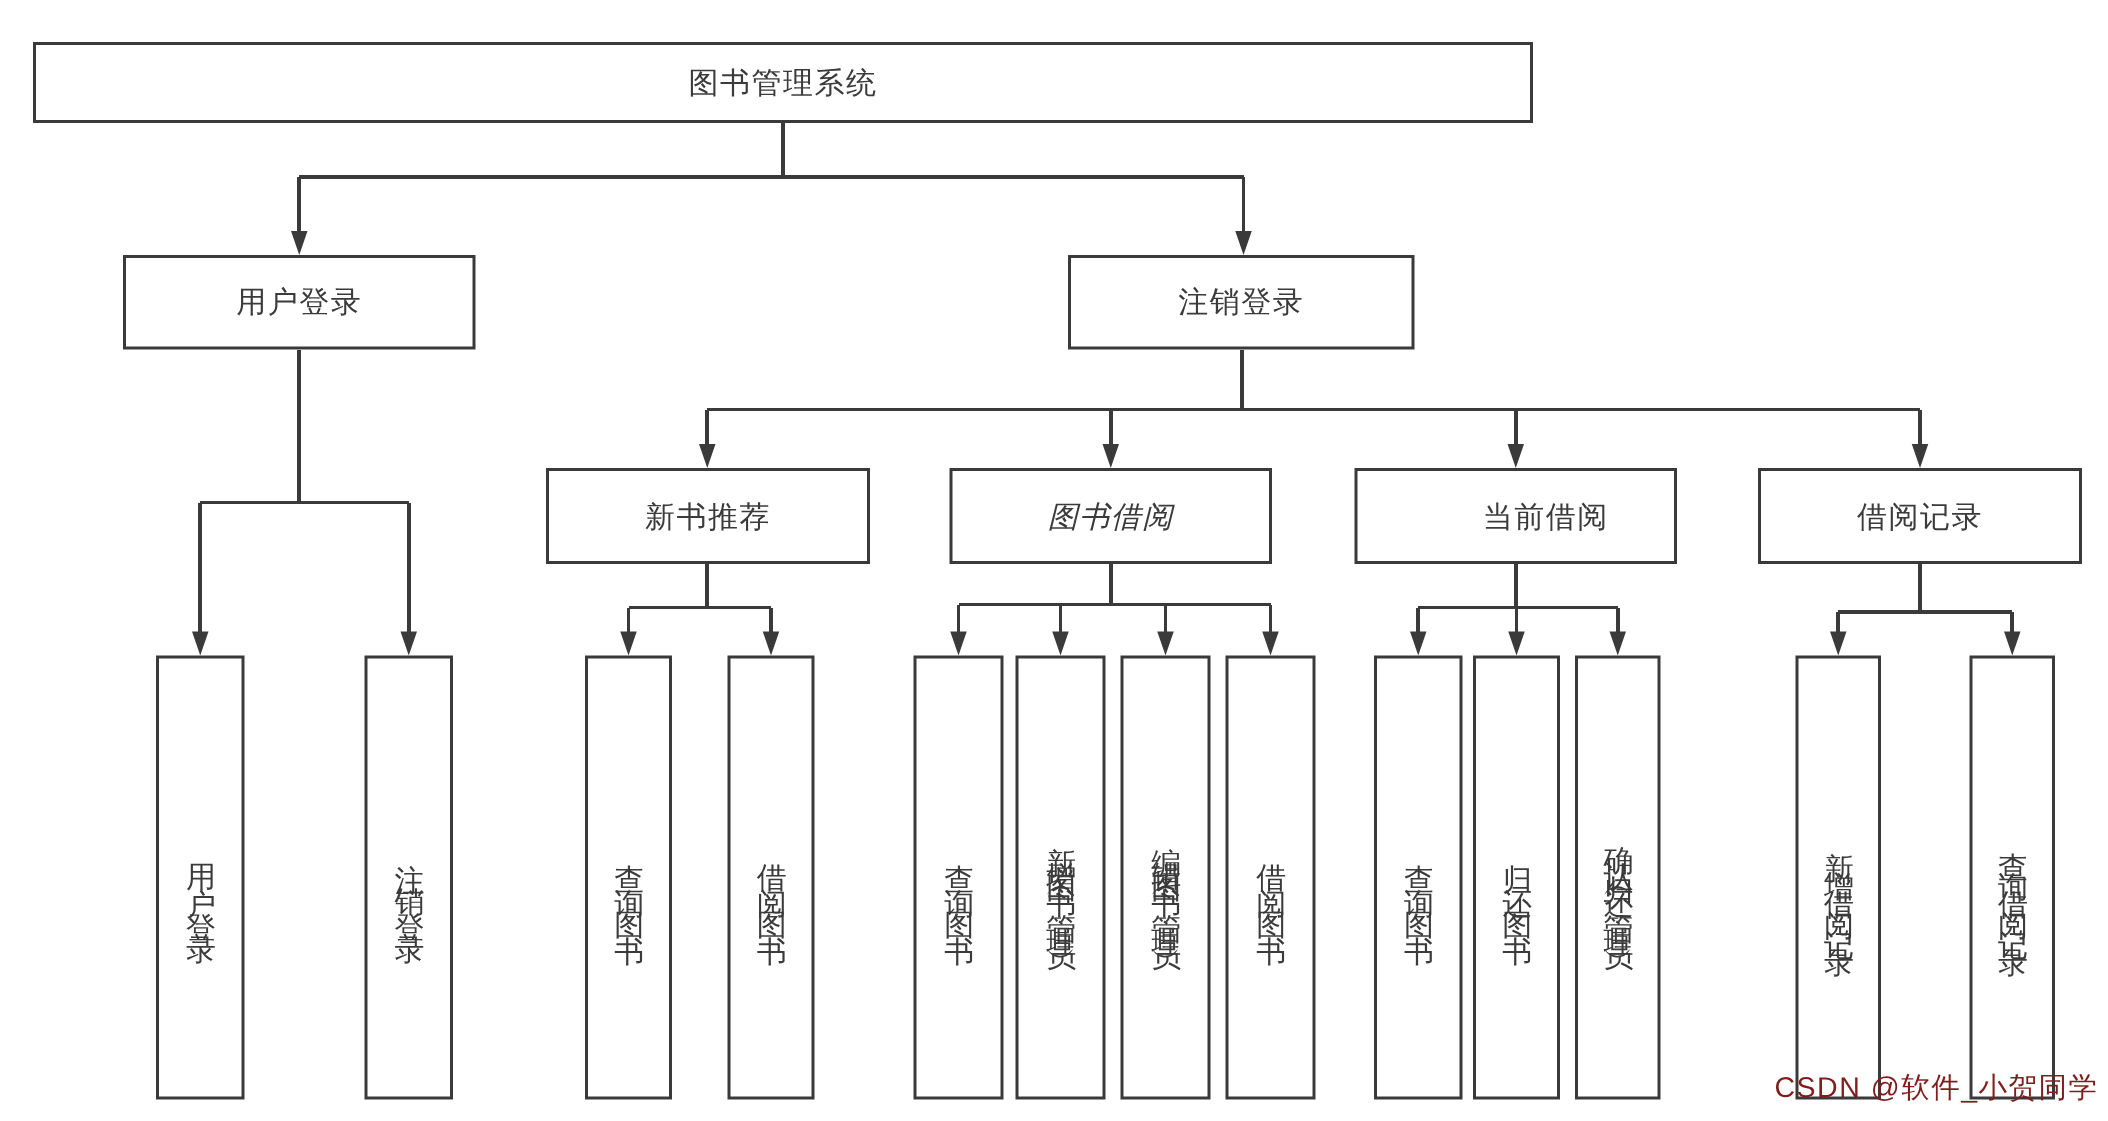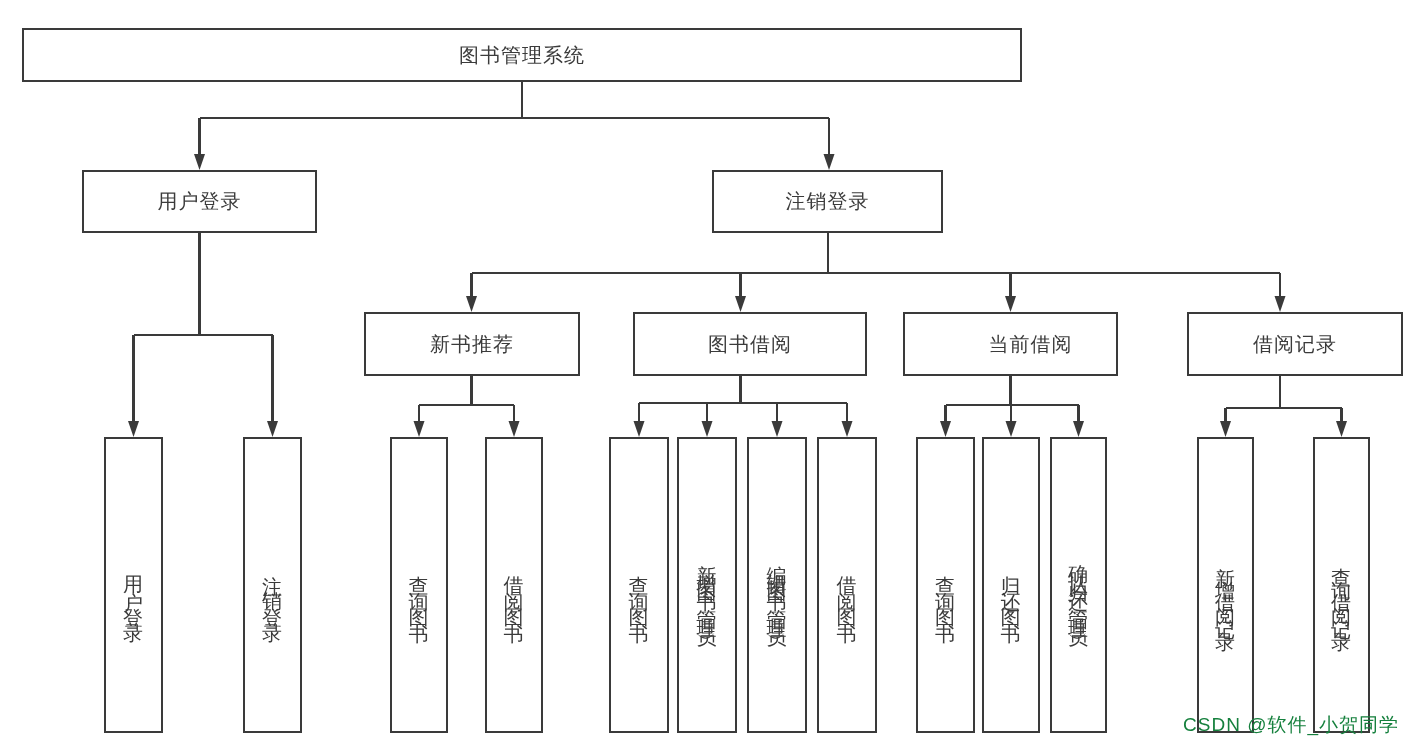--- a/index.html
+++ b/index.html
@@ -36,21 +36,21 @@
     line-height: 1;
   }
   .ls-l span { letter-spacing: 16px; margin-top: 14px; }
   .ls-m span { letter-spacing: 13px; margin-top: 11px; }
   .ls-s span { letter-spacing: 9px;  margin-top: 8px; }
   #watermark {
     position: absolute;
     right: 6px;
     top: 712px;
     font-size: 19px;
-    color: #15803d;
+    color: #7f1d1d;
     letter-spacing: 1px;
     white-space: nowrap;
   }
 </style>
 </head>
 <body>
 
 <div id="canvas">
 
   <svg id="connectors" viewBox="0 0 1405 747" xmlns="http://www.w3.org/2000/svg">
@@ -103,27 +103,27 @@
   <div class="node" style="left:82px; top:170px; width:235px; height:63px;">
     <span>用户登录</span>
   </div>
   <div class="node" style="left:712px; top:170px; width:231px; height:63px;">
     <span>注销登录</span>
   </div>
 
   <div class="node" style="left:364px; top:312px; width:216px; height:64px;">
     <span>新书推荐</span>
   </div>
-  <div class="node" style="left:633px; top:312px; width:234px; height:64px;">
+  <div class="node" style="left:633px; top:312px; width:215px; height:64px;font-style:italic;">
     <span>图书借阅</span>
   </div>
   <div class="node" style="left:903px; top:312px; width:215px; height:64px;padding-left:40px;">
     <span>当前借阅</span>
   </div>
-  <div class="node" style="left:1172px; top:312px; width:216px; height:64px;margin-left:15px;">
+  <div class="node" style="left:1172px; top:312px; width:216px; height:64px;">
     <span>借阅记录</span>
   </div>
 
   <div class="node leaf ls-l" style="left:104px; top:437px; width:59px; height:296px;">
     <span>用户登录</span>
   </div>
   <div class="node leaf ls-l" style="left:243px; top:437px; width:59px; height:296px;">
     <span>注销登录</span>
   </div>
 

